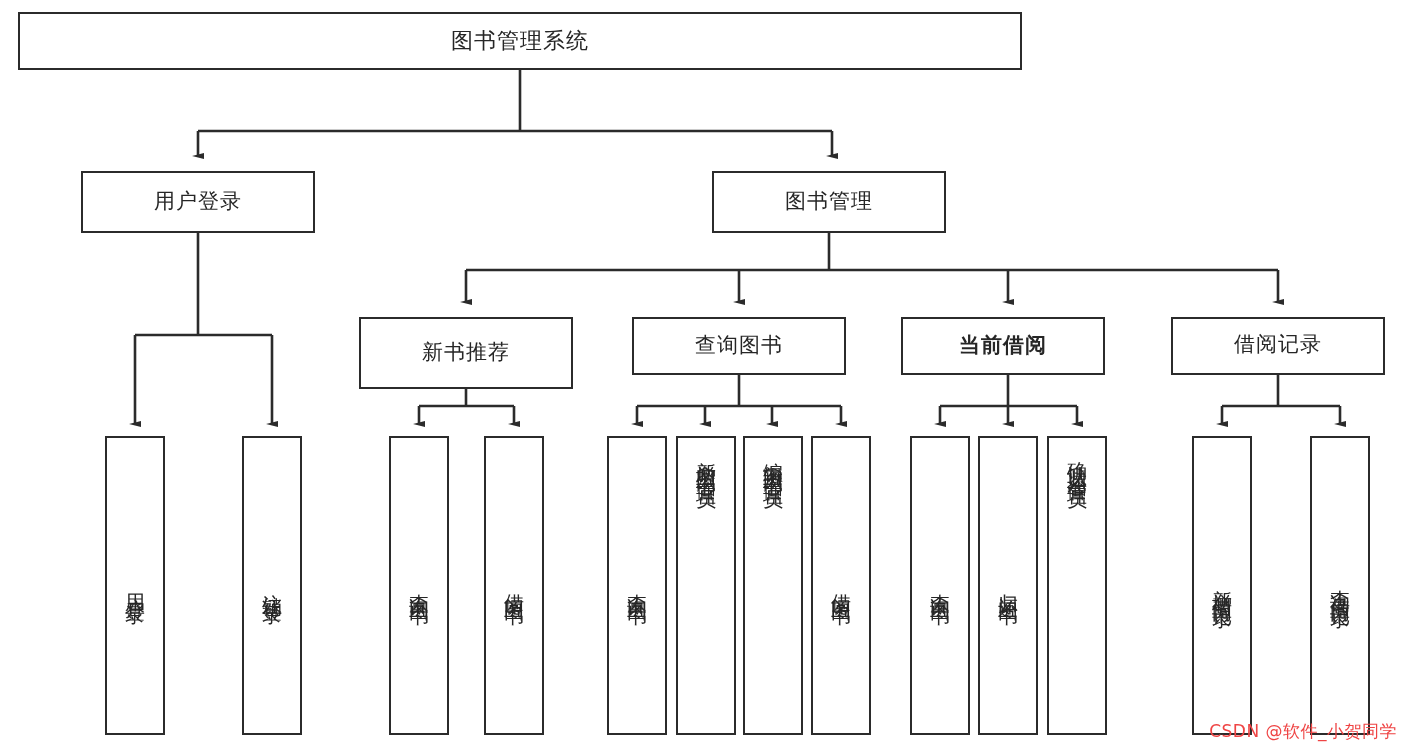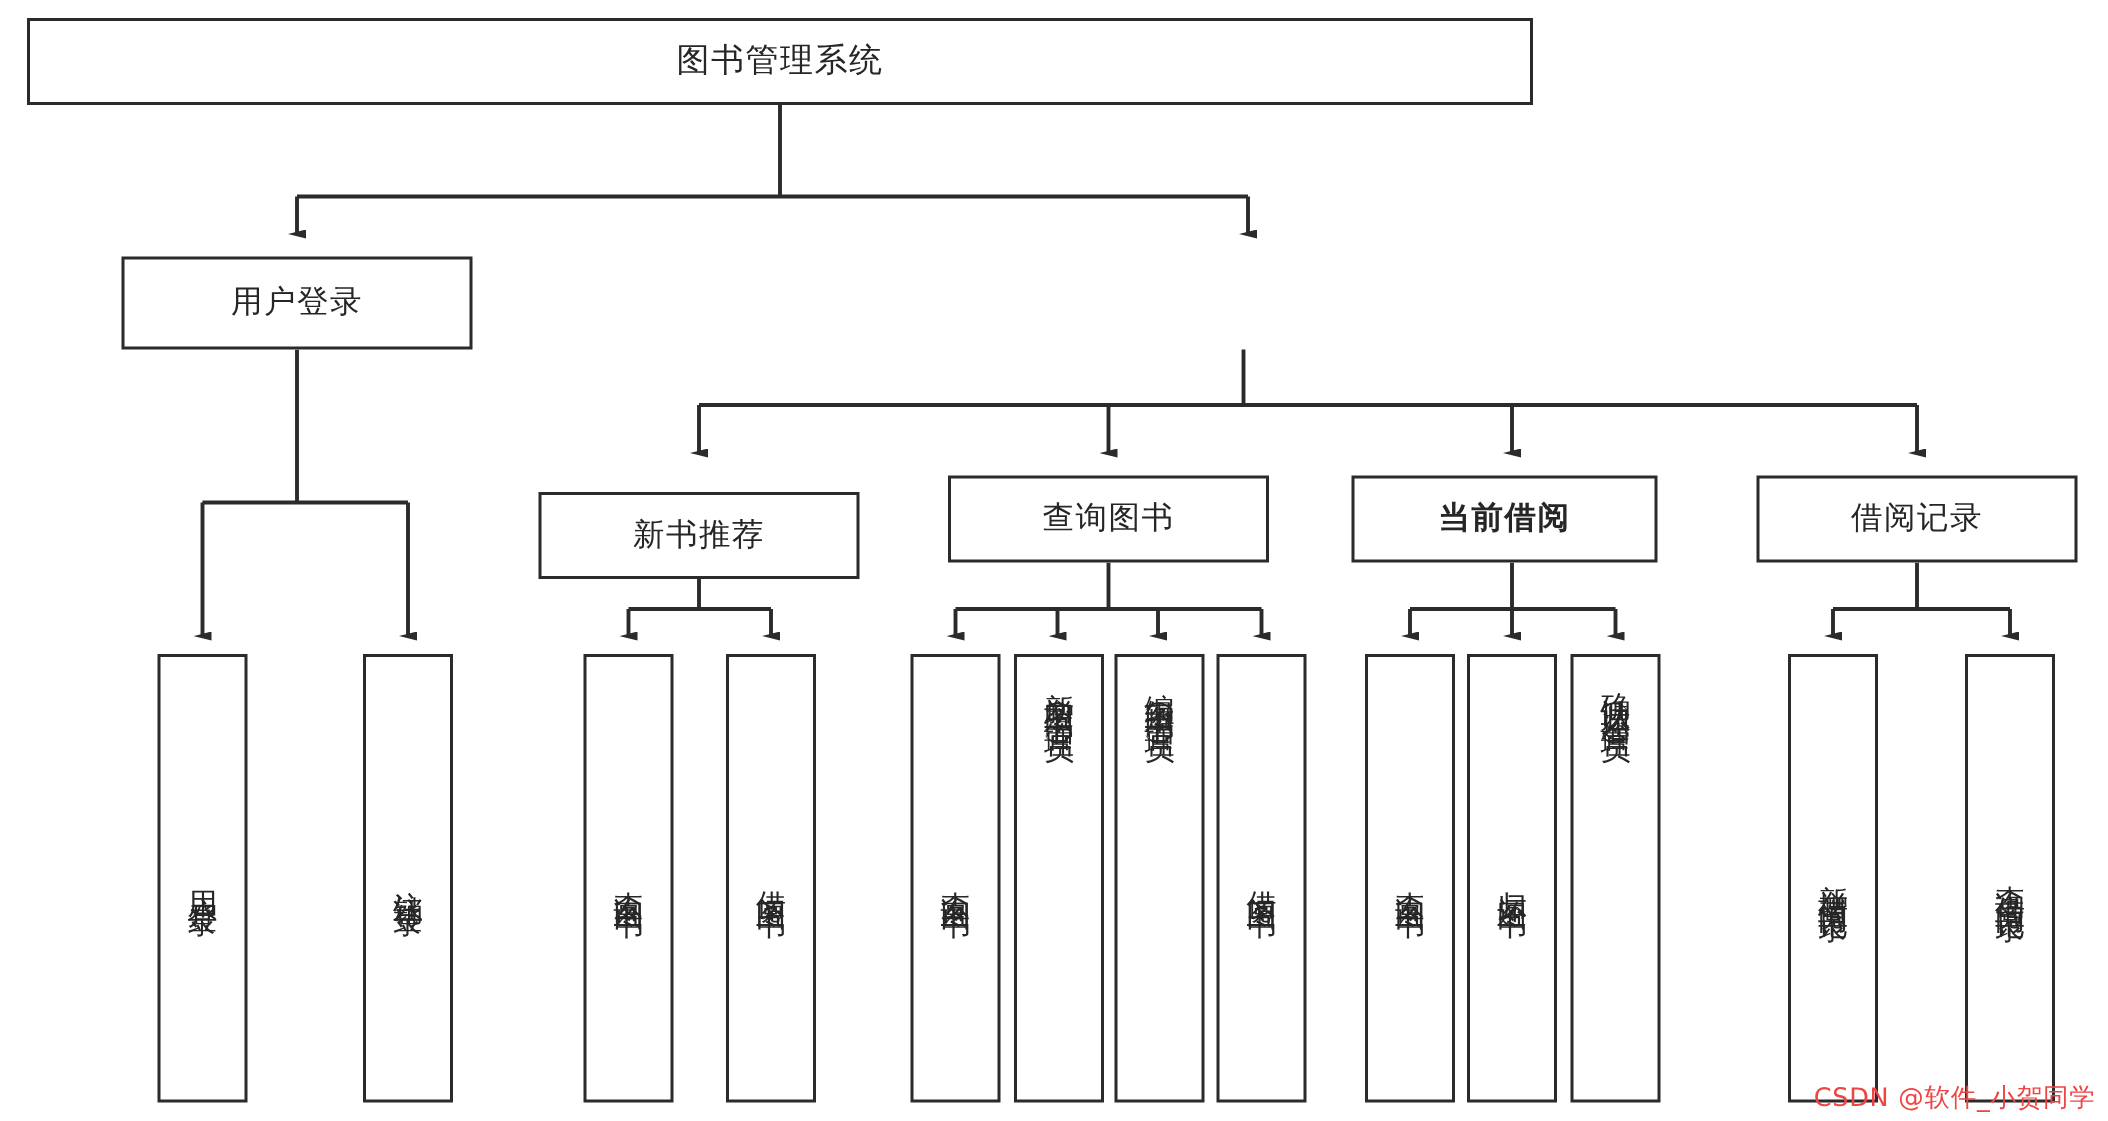--- a/index.html
+++ b/index.html
@@ -127,31 +127,34 @@
     </g>
   </svg>
 
   <div class="node horizontal root" style="left:18px; top:12px; width:1004px; height:58px;">
     <span>图书管理系统</span>
   </div>
 
   <div class="node horizontal" style="left:81px; top:171px; width:234px; height:62px;">
     <span>用户登录</span>
   </div>
-
-  <div class="node horizontal" style="left:359px; top:317px; width:214px; height:58px;margin-top:11px;">
+  <div class="node horizontal" style="left:712px; top:171px; width:234px; height:62px;">
+    <span>图书管理</span>
+  </div>
+
+  <div class="node horizontal" style="left:359px; top:317px; width:214px; height:72px;">
     <span>新书推荐</span>
   </div>
   <div class="node horizontal" style="left:632px; top:317px; width:214px; height:58px;">
     <span>查询图书</span>
   </div>
   <div class="node horizontal" style="left:901px; top:317px; width:204px; height:58px;font-weight:bold;">
     <span>当前借阅</span>
   </div>
-  <div class="node horizontal" style="left:1171px; top:317px; width:214px; height:58px;">
+  <div class="node horizontal" style="left:1171px; top:317px; width:214px; height:58px;font-family:Liberation Mono, monospace;">
     <span>借阅记录</span>
   </div>
 
   <div class="node vertical center-text" style="left:105px; top:436px; width:60px; height:299px;">
     <span class="vlabel">用户登录</span>
   </div>
   <div class="node vertical center-text" style="left:242px; top:436px; width:60px; height:299px;">
     <span class="vlabel">注销登录</span>
   </div>
 

